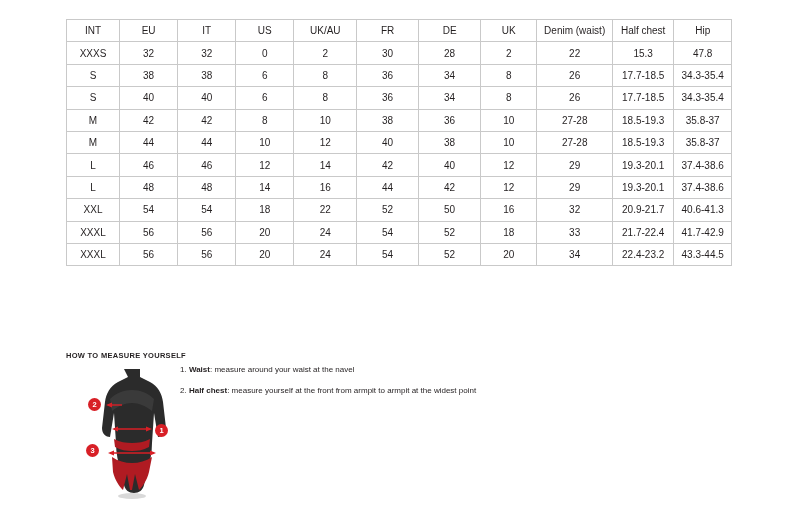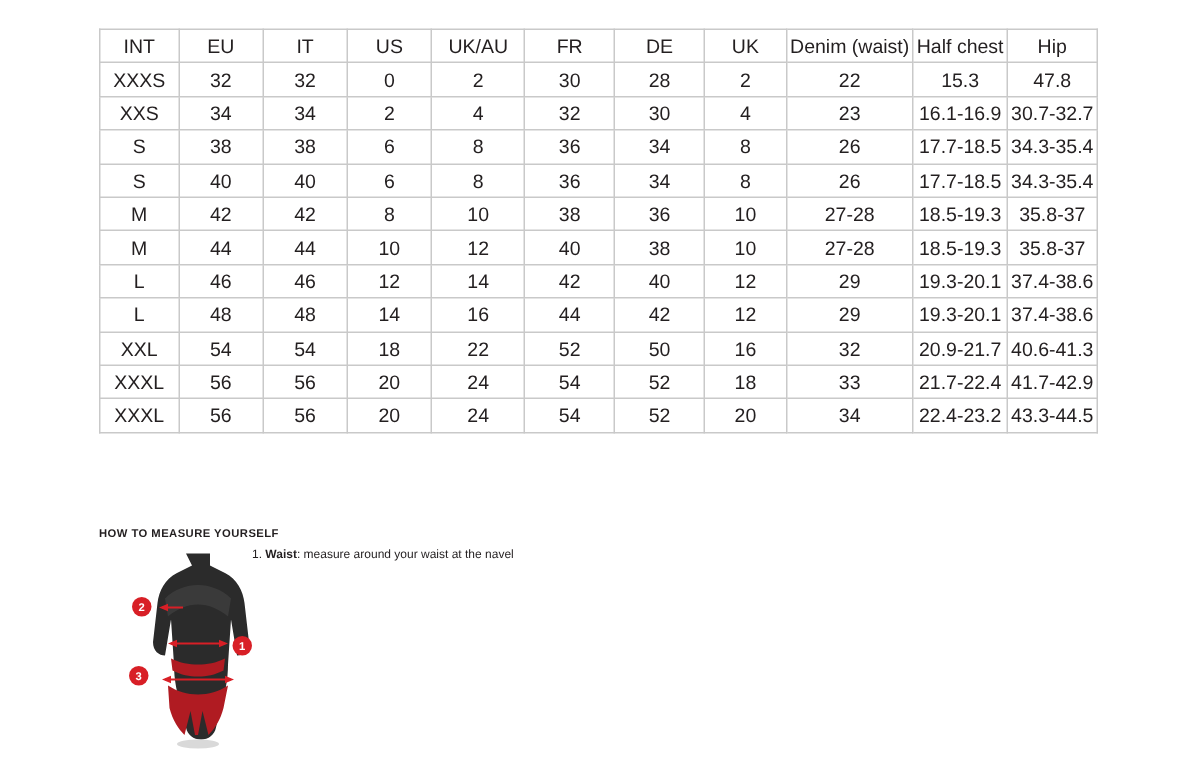--- a/index.html
+++ b/index.html
@@ -17,21 +17,21 @@
     width: 798px;
     height: 519px;
     overflow: hidden;
   }
   table.size-table {
     position: absolute;
     left: 66px;
     top: 19px;
     width: 666px;
     border-collapse: collapse;
-    font-size: 13px;
+    font-size: 10px;
   }
   table.size-table th,
   table.size-table td {
     border: 1px solid #c9c9c9;
     text-align: center;
     vertical-align: middle;
     height: 22.4px;
     padding: 0 2px;
     font-weight: normal;
     color: #231f20;
@@ -64,21 +64,21 @@
   }
   .figure {
     position: absolute;
     left: 84px;
     top: 365px;
     width: 96px;
     height: 135px;
   }
   .instructions {
     position: absolute;
-    left: 168px;
+    left: 180px;
     top: 365px;
     width: 400px;
     font-size: 8px;
     line-height: 1.2;
     color: #231f20;
   }
   .instructions .row {
     margin-bottom: 11px;
     white-space: nowrap;
   }
@@ -129,33 +129,20 @@
           <td class="c3">0</td>
           <td class="c4">2</td>
           <td class="c5">30</td>
           <td class="c6">28</td>
           <td class="c7">2</td>
           <td class="c8">22</td>
           <td class="c9">15.3</td>
           <td class="c10">47.8</td>
         </tr>
         <tr>
-          <td class="c0">XXS</td>
-          <td class="c1">34</td>
-          <td class="c2">34</td>
-          <td class="c3">2</td>
-          <td class="c4">4</td>
-          <td class="c5">32</td>
-          <td class="c6">30</td>
-          <td class="c7">4</td>
-          <td class="c8">23</td>
-          <td class="c9">16.1-16.9</td>
-          <td class="c10">30.7-32.7</td>
-        </tr>
-        <tr>
           <td class="c0">S</td>
           <td class="c1">38</td>
           <td class="c2">38</td>
           <td class="c3">6</td>
           <td class="c4">8</td>
           <td class="c5">36</td>
           <td class="c6">34</td>
           <td class="c7">8</td>
           <td class="c8">26</td>
           <td class="c9">17.7-18.5</td>
@@ -301,15 +288,16 @@
       </g>
     </svg>
   </div>
 
   <div class="marker m1">1</div>
   <div class="marker m2">2</div>
   <div class="marker m3">3</div>
 
   <div class="instructions" id="instructions">
       <div class="row"><span>1. </span><b>Waist</b><span>: measure around your waist at the navel</span></div>
+      <div class="row"><span>2. </span><b>Half chest</b><span>: measure yourself at the front from armpit to armpit at the widest point</span></div>
     </div>
 
 </div>
 
 </body></html>

